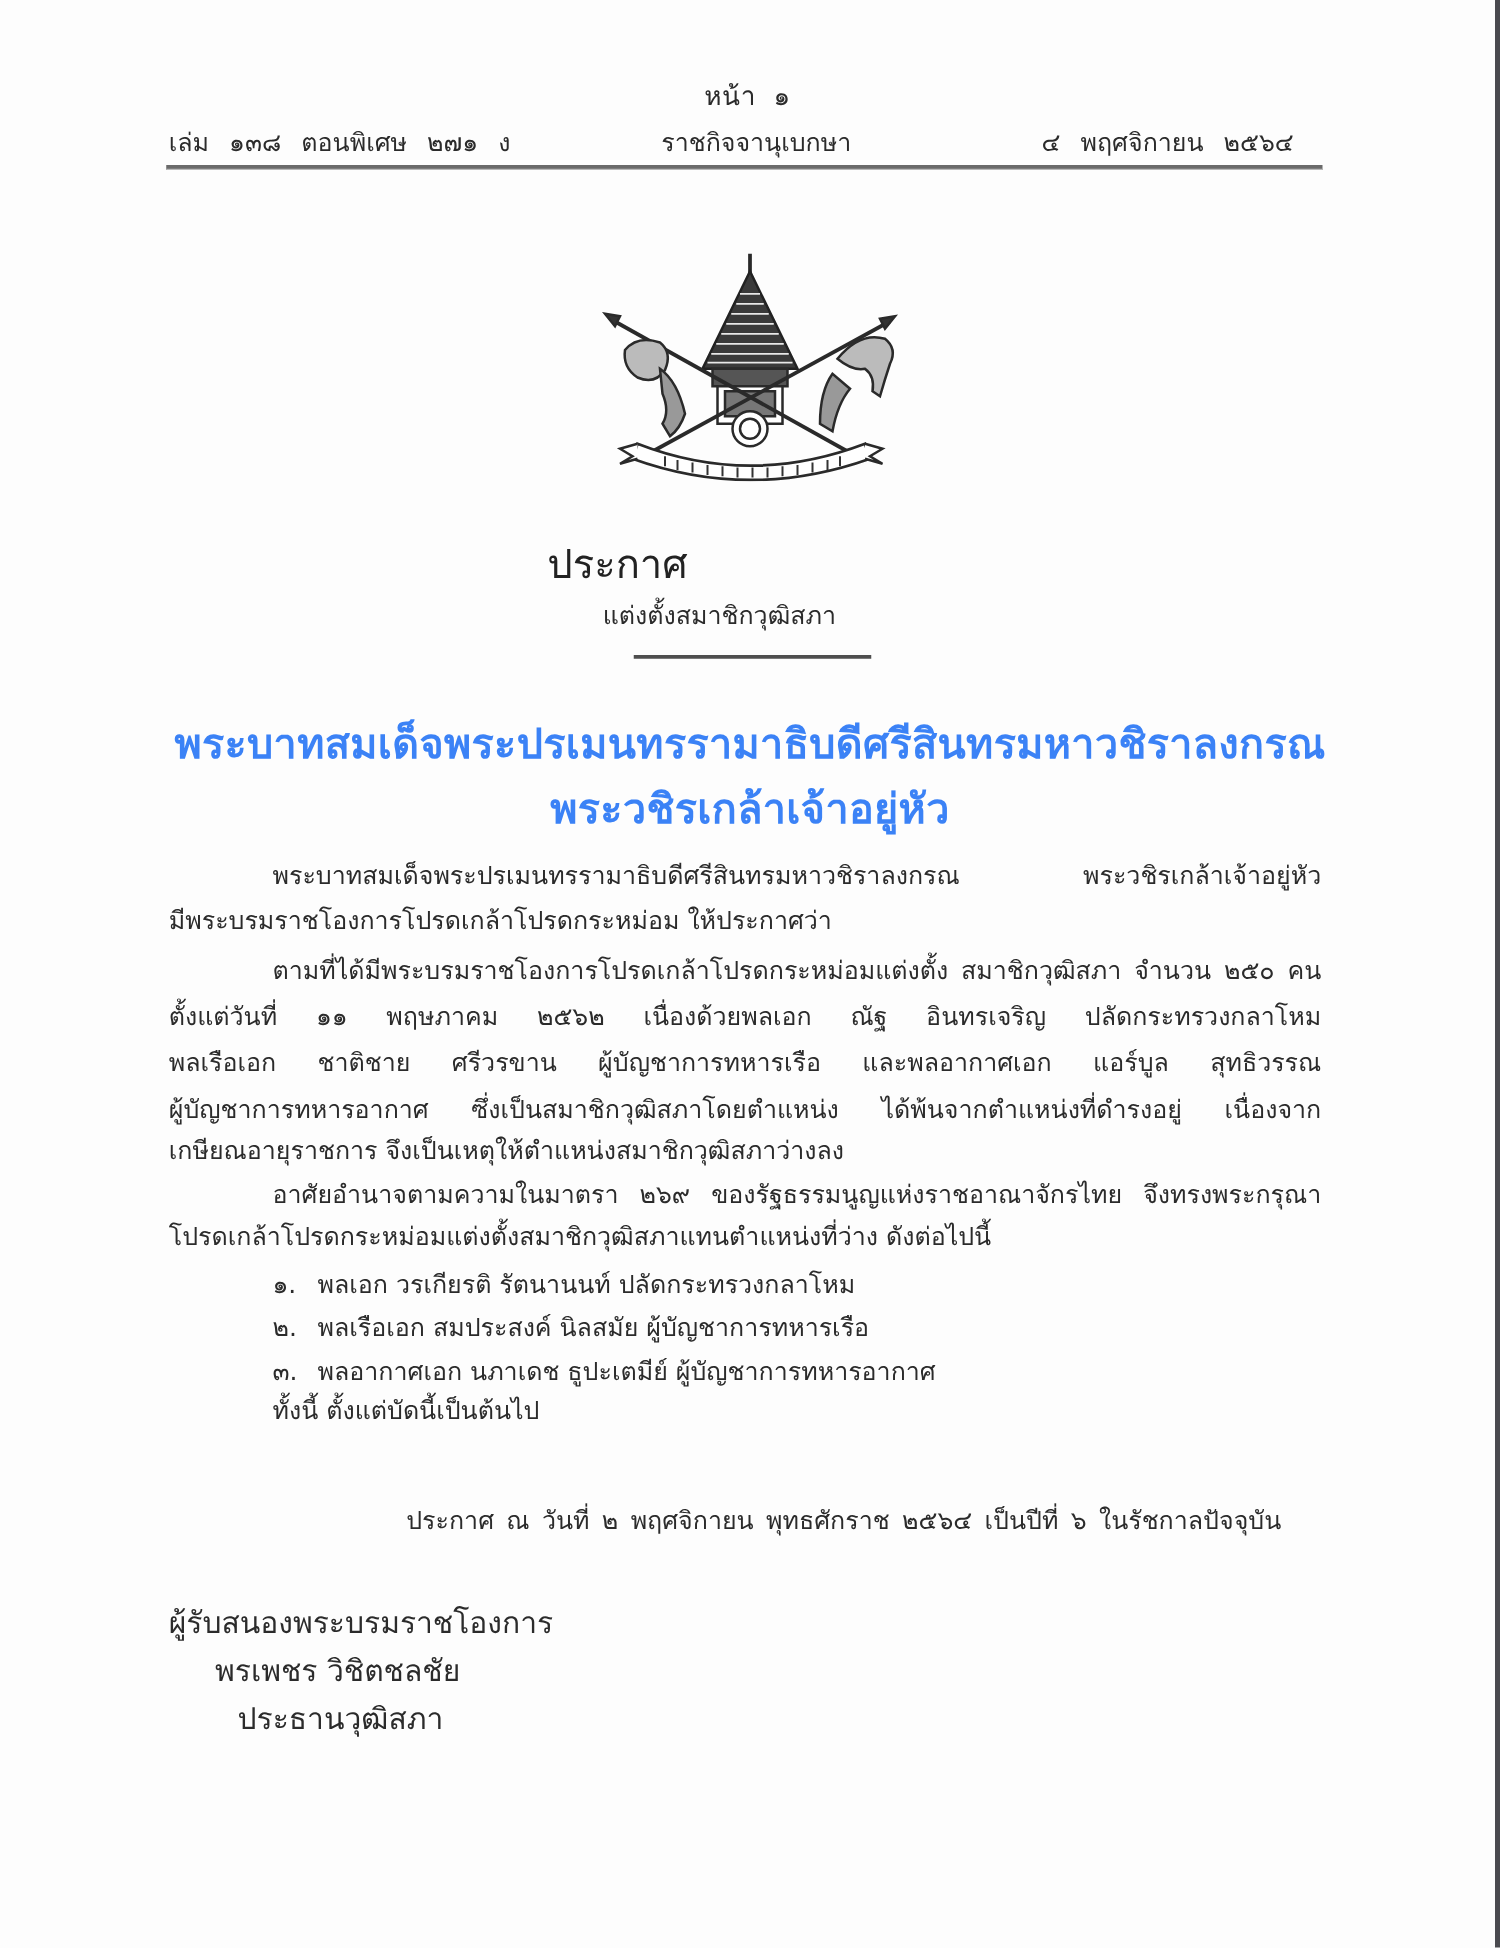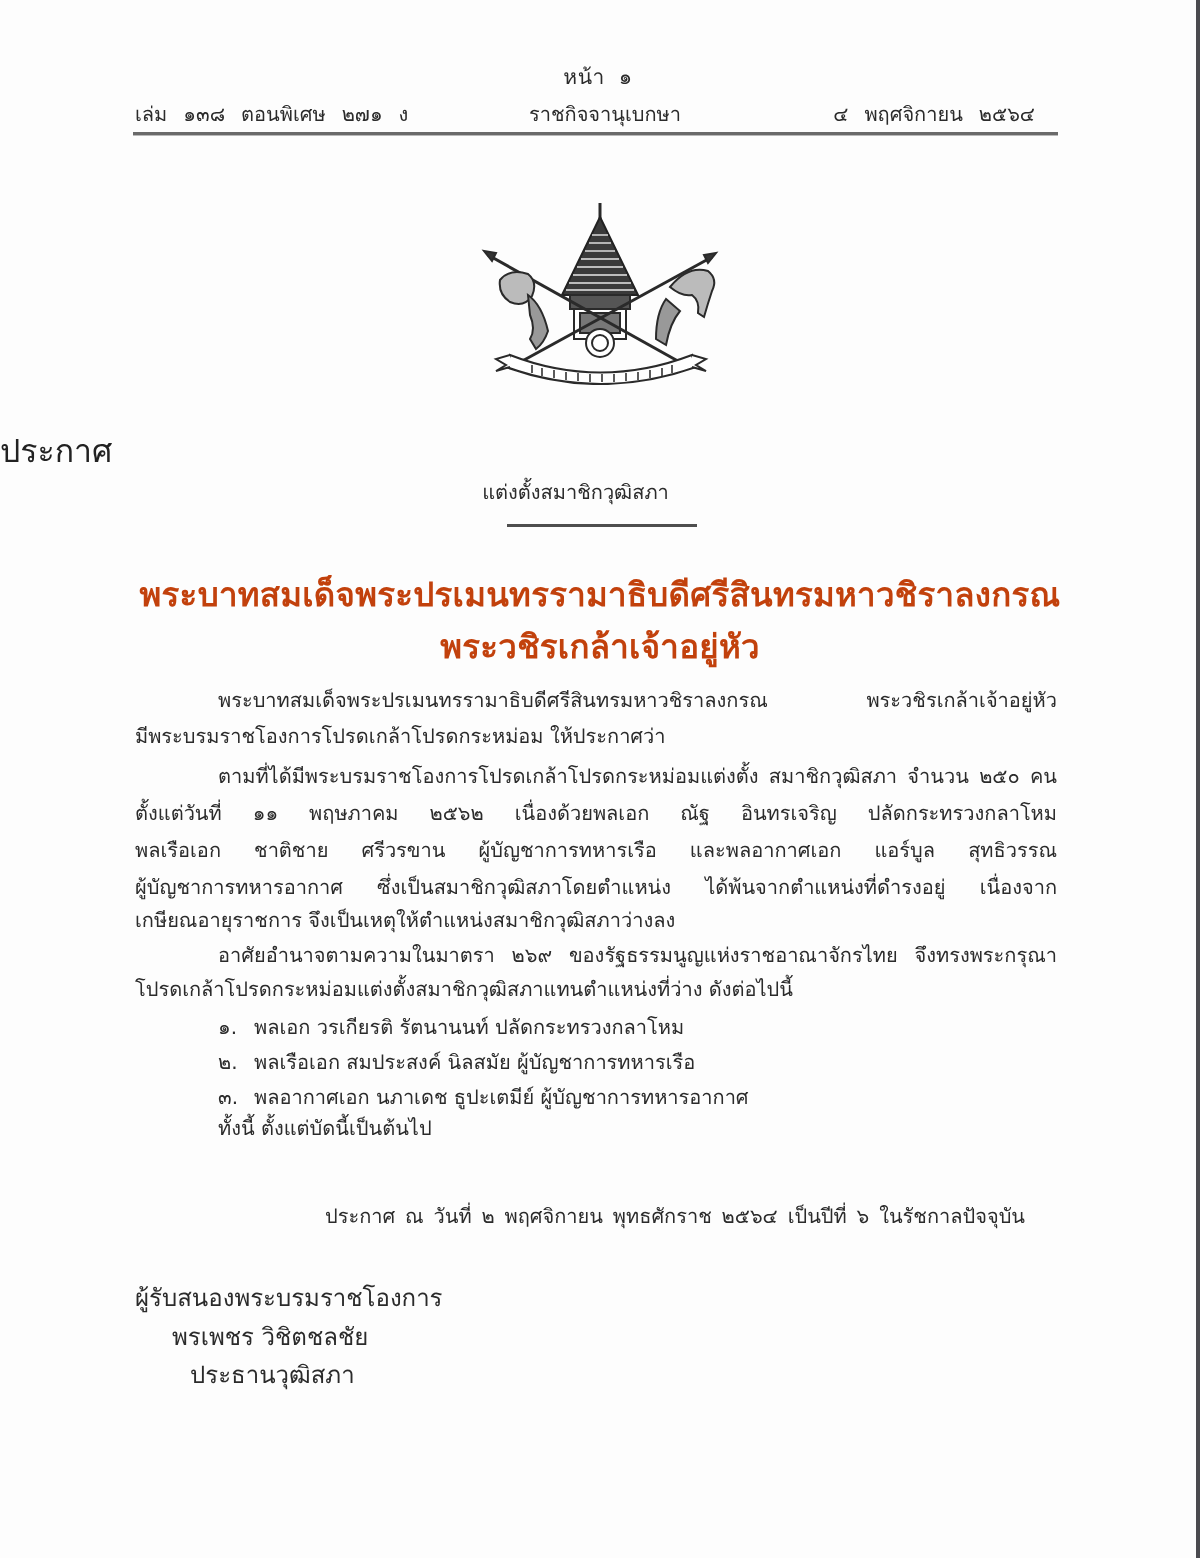--- a/index.html
+++ b/index.html
@@ -51,40 +51,41 @@
   
   .emblem {
     position: absolute;
     left: 470px; top: 195px;
     width: 260px; height: 190px;
   }
 
   
   .title {
     left: 0; width: 988px; top: 425px;
+    text-align: center;
     font-size: 32px;
     color: #222;
   }
   .subtitle {
     left: 0; width: 1151px; top: 476px;
     text-align: center;
     font-size: 20px;
   }
   .title-rule {
     position: absolute;
     left: 507px; width: 190px; top: 524px;
     height: 3px;
     background: #4e4e4e;
   }
   .king {
     left: 0; width: 1200px;
     text-align: center;
     font-size: 33px;
     font-weight: bold;
-    color: #c2410c;
+    color: #3b82f6;
     letter-spacing: 0.3px;
   }
   .king.l1 { top: 568px; }
   .king.l2 { top: 620px; }
 
   
   .body-line {
     font-size: 20px;
     left: 135px; width: 922px;
     height: 30px;

